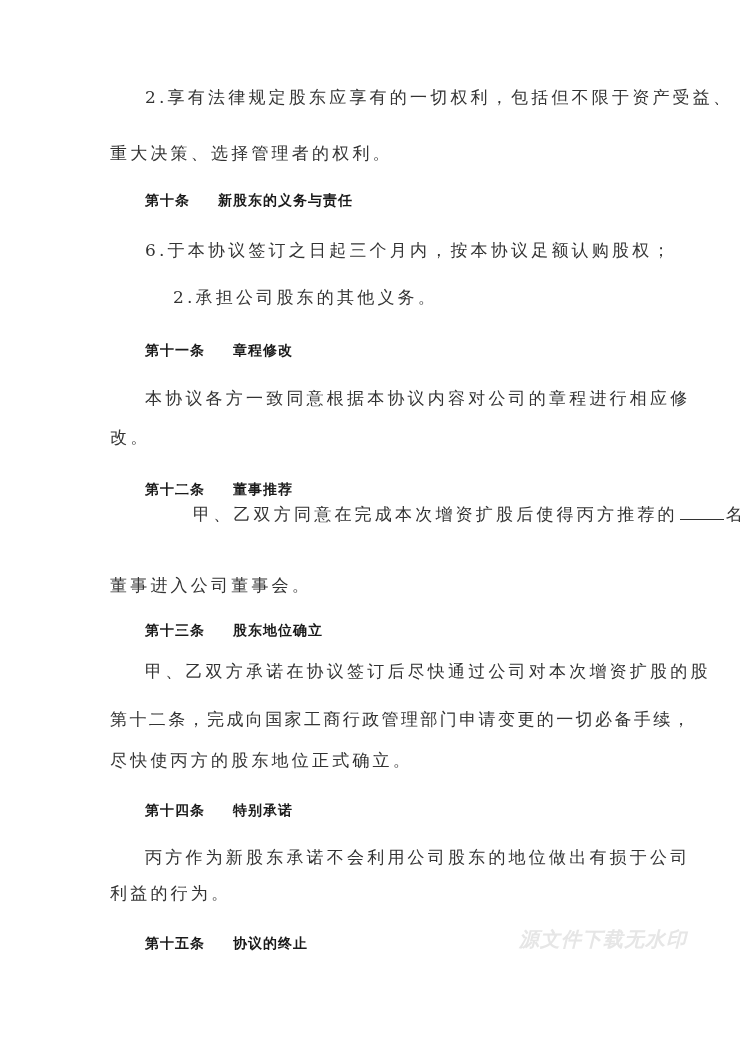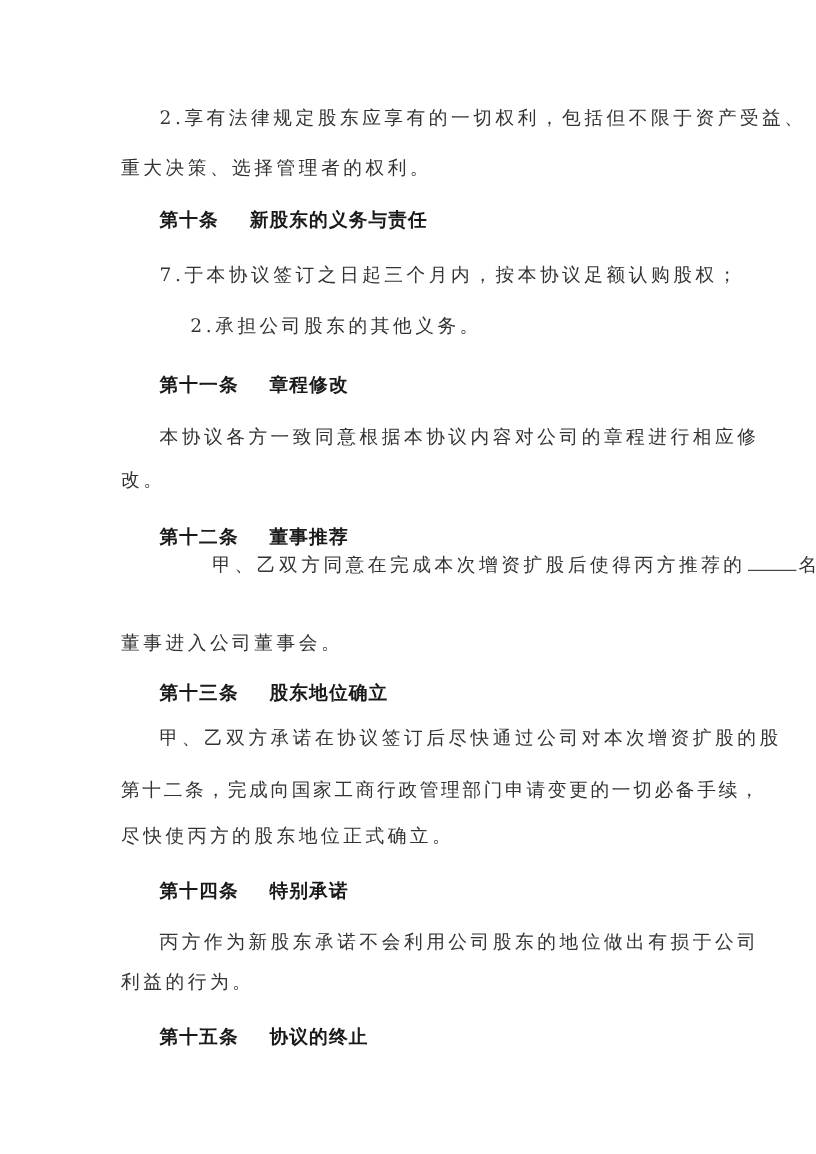--- a/index.html
+++ b/index.html
@@ -5,44 +5,44 @@
     html, body { margin: 0; padding: 0; }
     body {
       width: 742px; height: 1049px; background: #ffffff; position: relative; overflow: hidden;
       font-family: "DejaVu Serif", "Liberation Serif", serif; color: #2a2a2a;
     }
     .line {
       position: absolute; white-space: nowrap; font-size: 17px; line-height: 22px;
       letter-spacing: 3.2px; color: #333;
     }
     .heading {
-      position: absolute; white-space: nowrap; font-size: 17px; line-height: 22px;
+      position: absolute; white-space: nowrap; font-size: 14px; line-height: 22px;
       font-weight: bold; color: #1a1a1a; letter-spacing: 1px;
       font-family: "DejaVu Sans", "Liberation Sans", sans-serif;
     }
     .heading .gap { display: inline-block; width: 28px; }
     .blank { display: inline-block; width: 44px; border-bottom: 1px solid #333; height: 14px; vertical-align: baseline; margin: 0 2px; }
     .watermark {
       position: absolute; left: 508px; top: 918px; width: 190px; text-align: center;
       color: #e6e6e6; font-family: "DejaVu Sans", "Liberation Sans", sans-serif;
       font-style: italic; font-weight: bold;
     }
     .wm-main { font-size: 40px; line-height: 44px; letter-spacing: 2px; }
     .wm-sub { font-size: 20px; line-height: 26px; margin-top: 8px; letter-spacing: 1px; }
   </style>
 </head>
 <body>
 
-<div class="line" style="left:145px; top:97px;">2.享有法律规定股东应享有的一切权利，包括但不限于资产受益、</div>
+<div class="line" style="left:145px; top:86px;">2.享有法律规定股东应享有的一切权利，包括但不限于资产受益、</div>
 <div class="line" style="left:110px; top:142px;">重大决策、选择管理者的权利。</div>
 
 <div class="heading" style="left:145px; top:189px;">
   <span>第十条</span><span class="gap"></span><span>新股东的义务与责任</span>
 </div>
-<div class="line" style="left:145px; top:239px;">7.于本协议签订之日起三个月内，按本协议足额认购股权；</div>
+<div class="line" style="left:145px; top:239px;">6.于本协议签订之日起三个月内，按本协议足额认购股权；</div>
 <div class="line" style="left:145px; top:286px;margin-left:28px;">2.承担公司股东的其他义务。</div>
 
 <div class="heading" style="left:145px; top:339px;">
   <span>第十一条</span><span class="gap"></span><span>章程修改</span>
 </div>
 <div class="line" style="left:145px; top:387px;">本协议各方一致同意根据本协议内容对公司的章程进行相应修</div>
 <div class="line" style="left:110px; top:426px;">改。</div>
 
 <div class="heading" style="left:145px; top:478px;">
   <span>第十二条</span><span class="gap"></span><span>董事推荐</span>
@@ -63,13 +63,14 @@
   <span>第十四条</span><span class="gap"></span><span>特别承诺</span>
 </div>
 <div class="line" style="left:145px; top:846px;">丙方作为新股东承诺不会利用公司股东的地位做出有损于公司</div>
 <div class="line" style="left:110px; top:882px;">利益的行为。</div>
 
 <div class="heading" style="left:145px; top:932px;text-align:center;">
   <span>第十五条</span><span class="gap"></span><span>协议的终止</span>
 </div>
 
 <div class="watermark">
+  <div class="wm-sub">源文件下载无水印</div>
 </div>
 
 </body></html>

